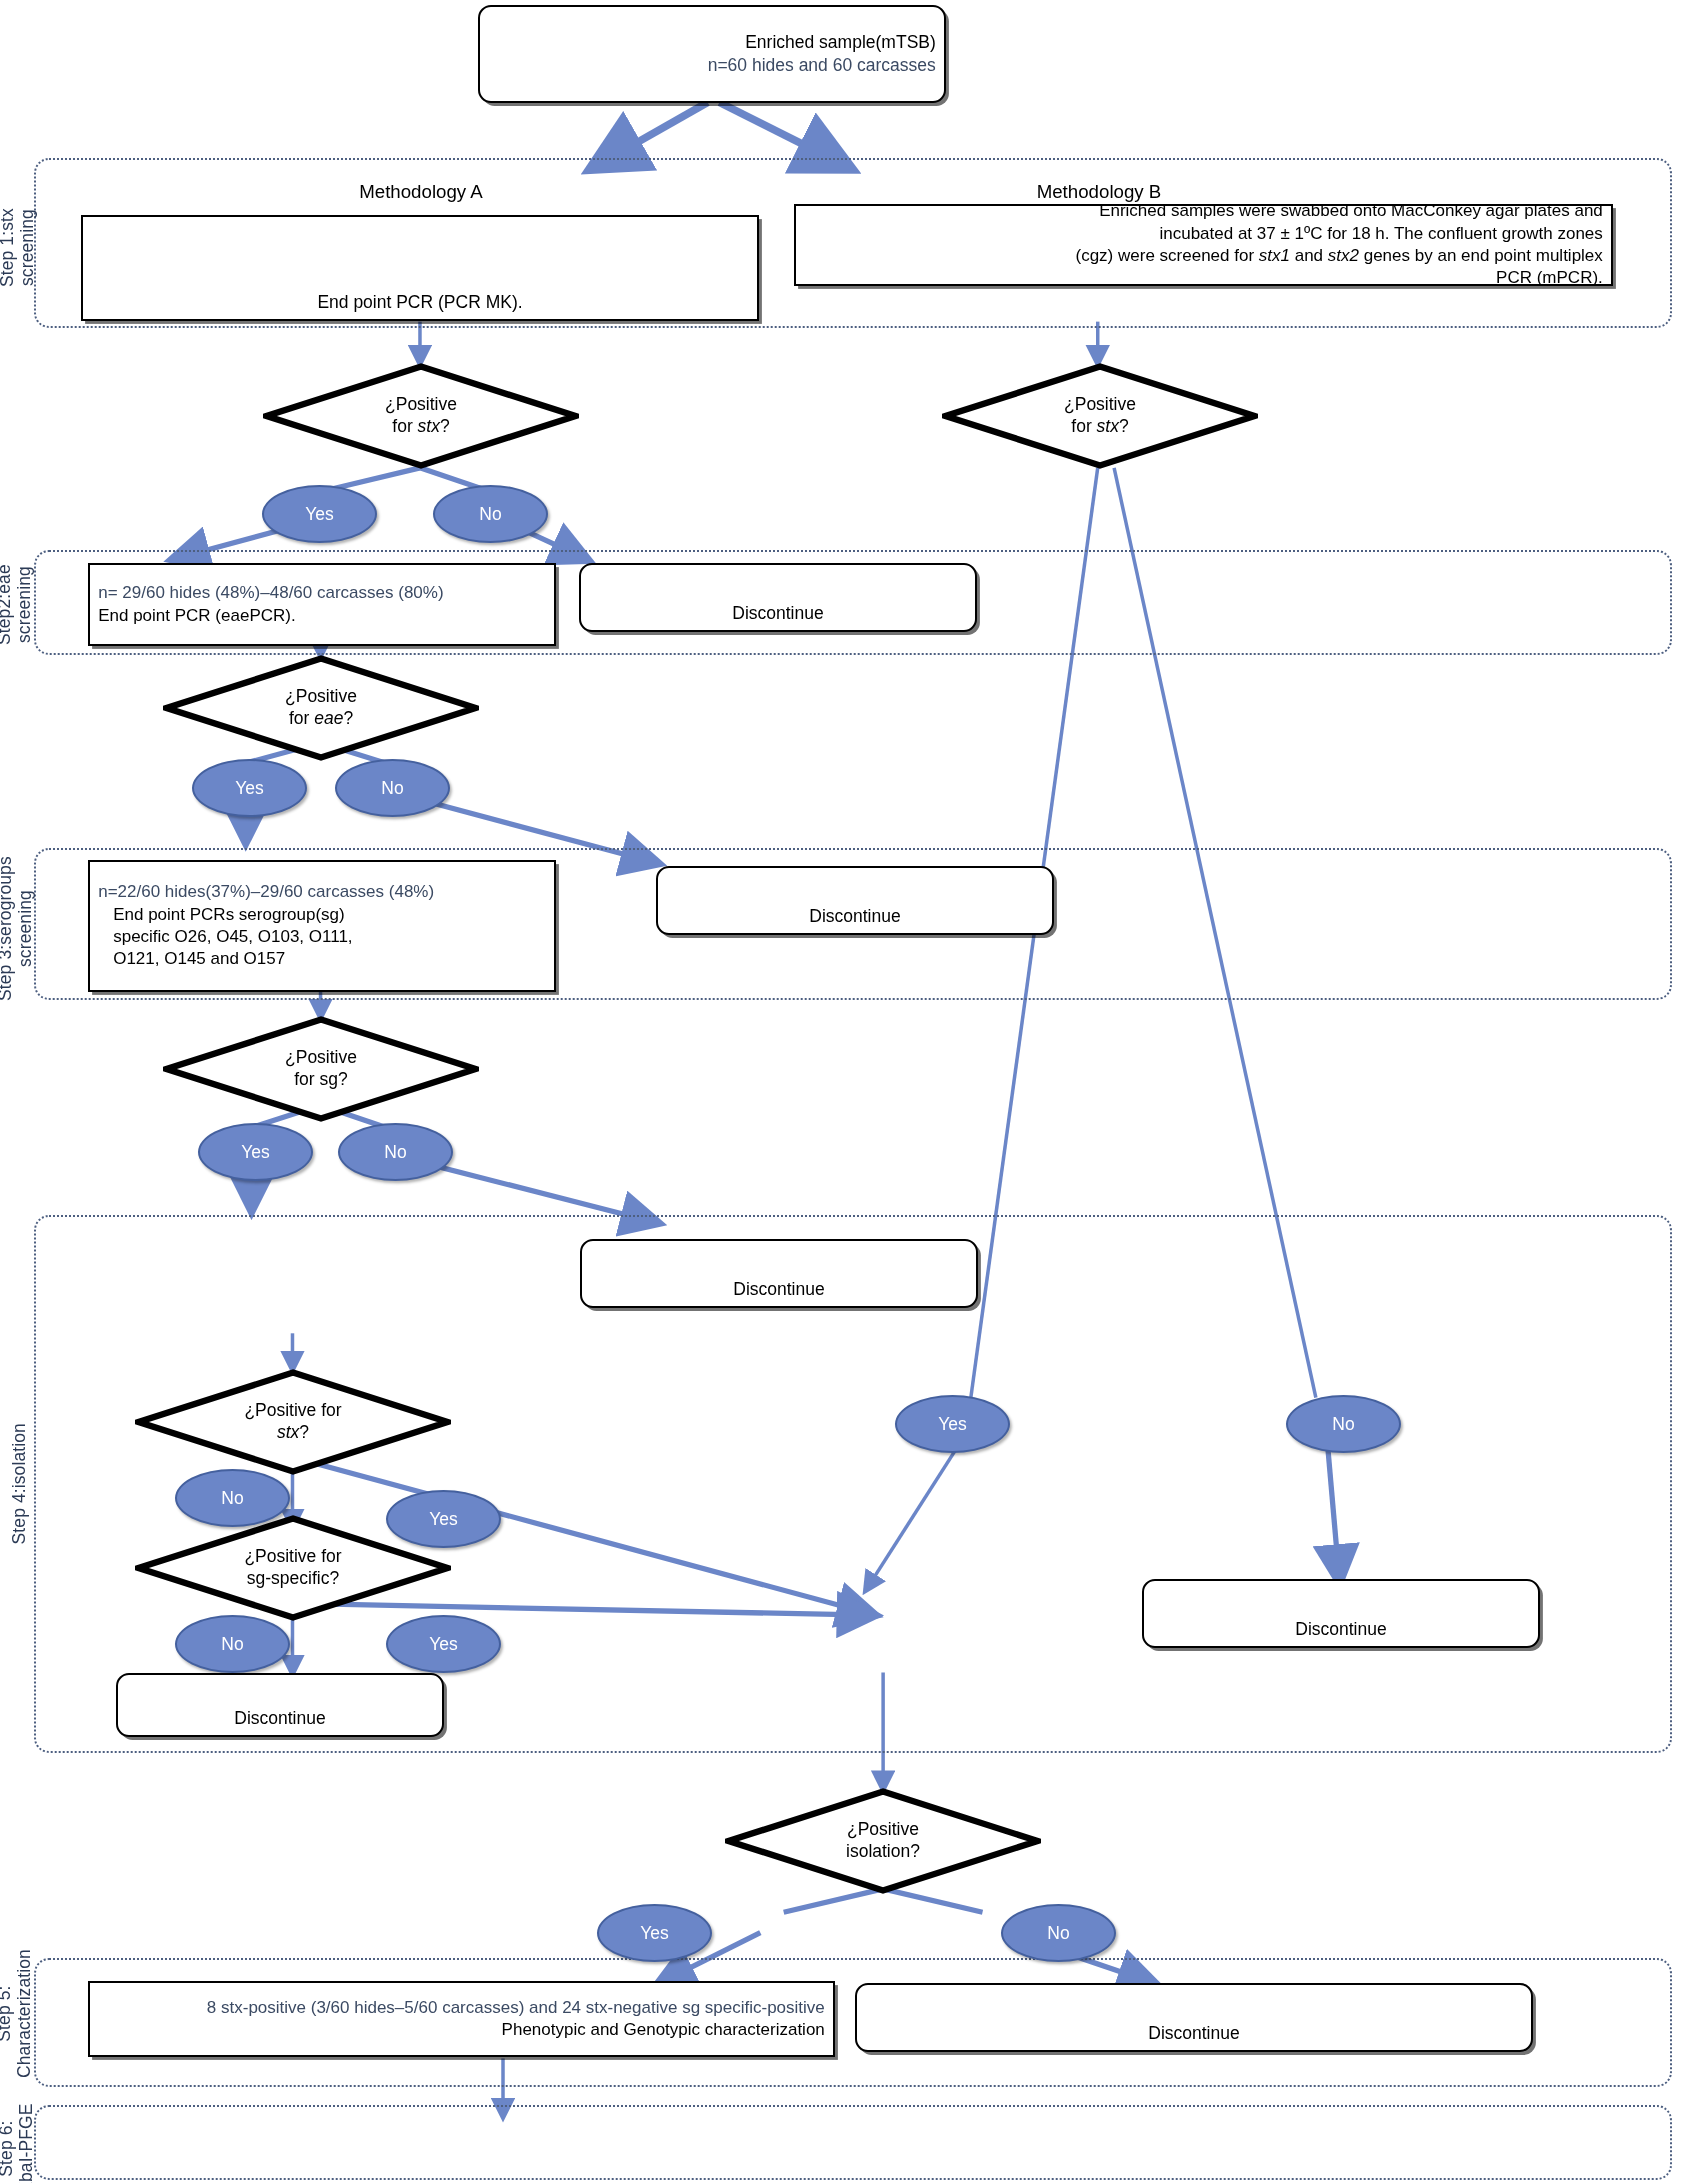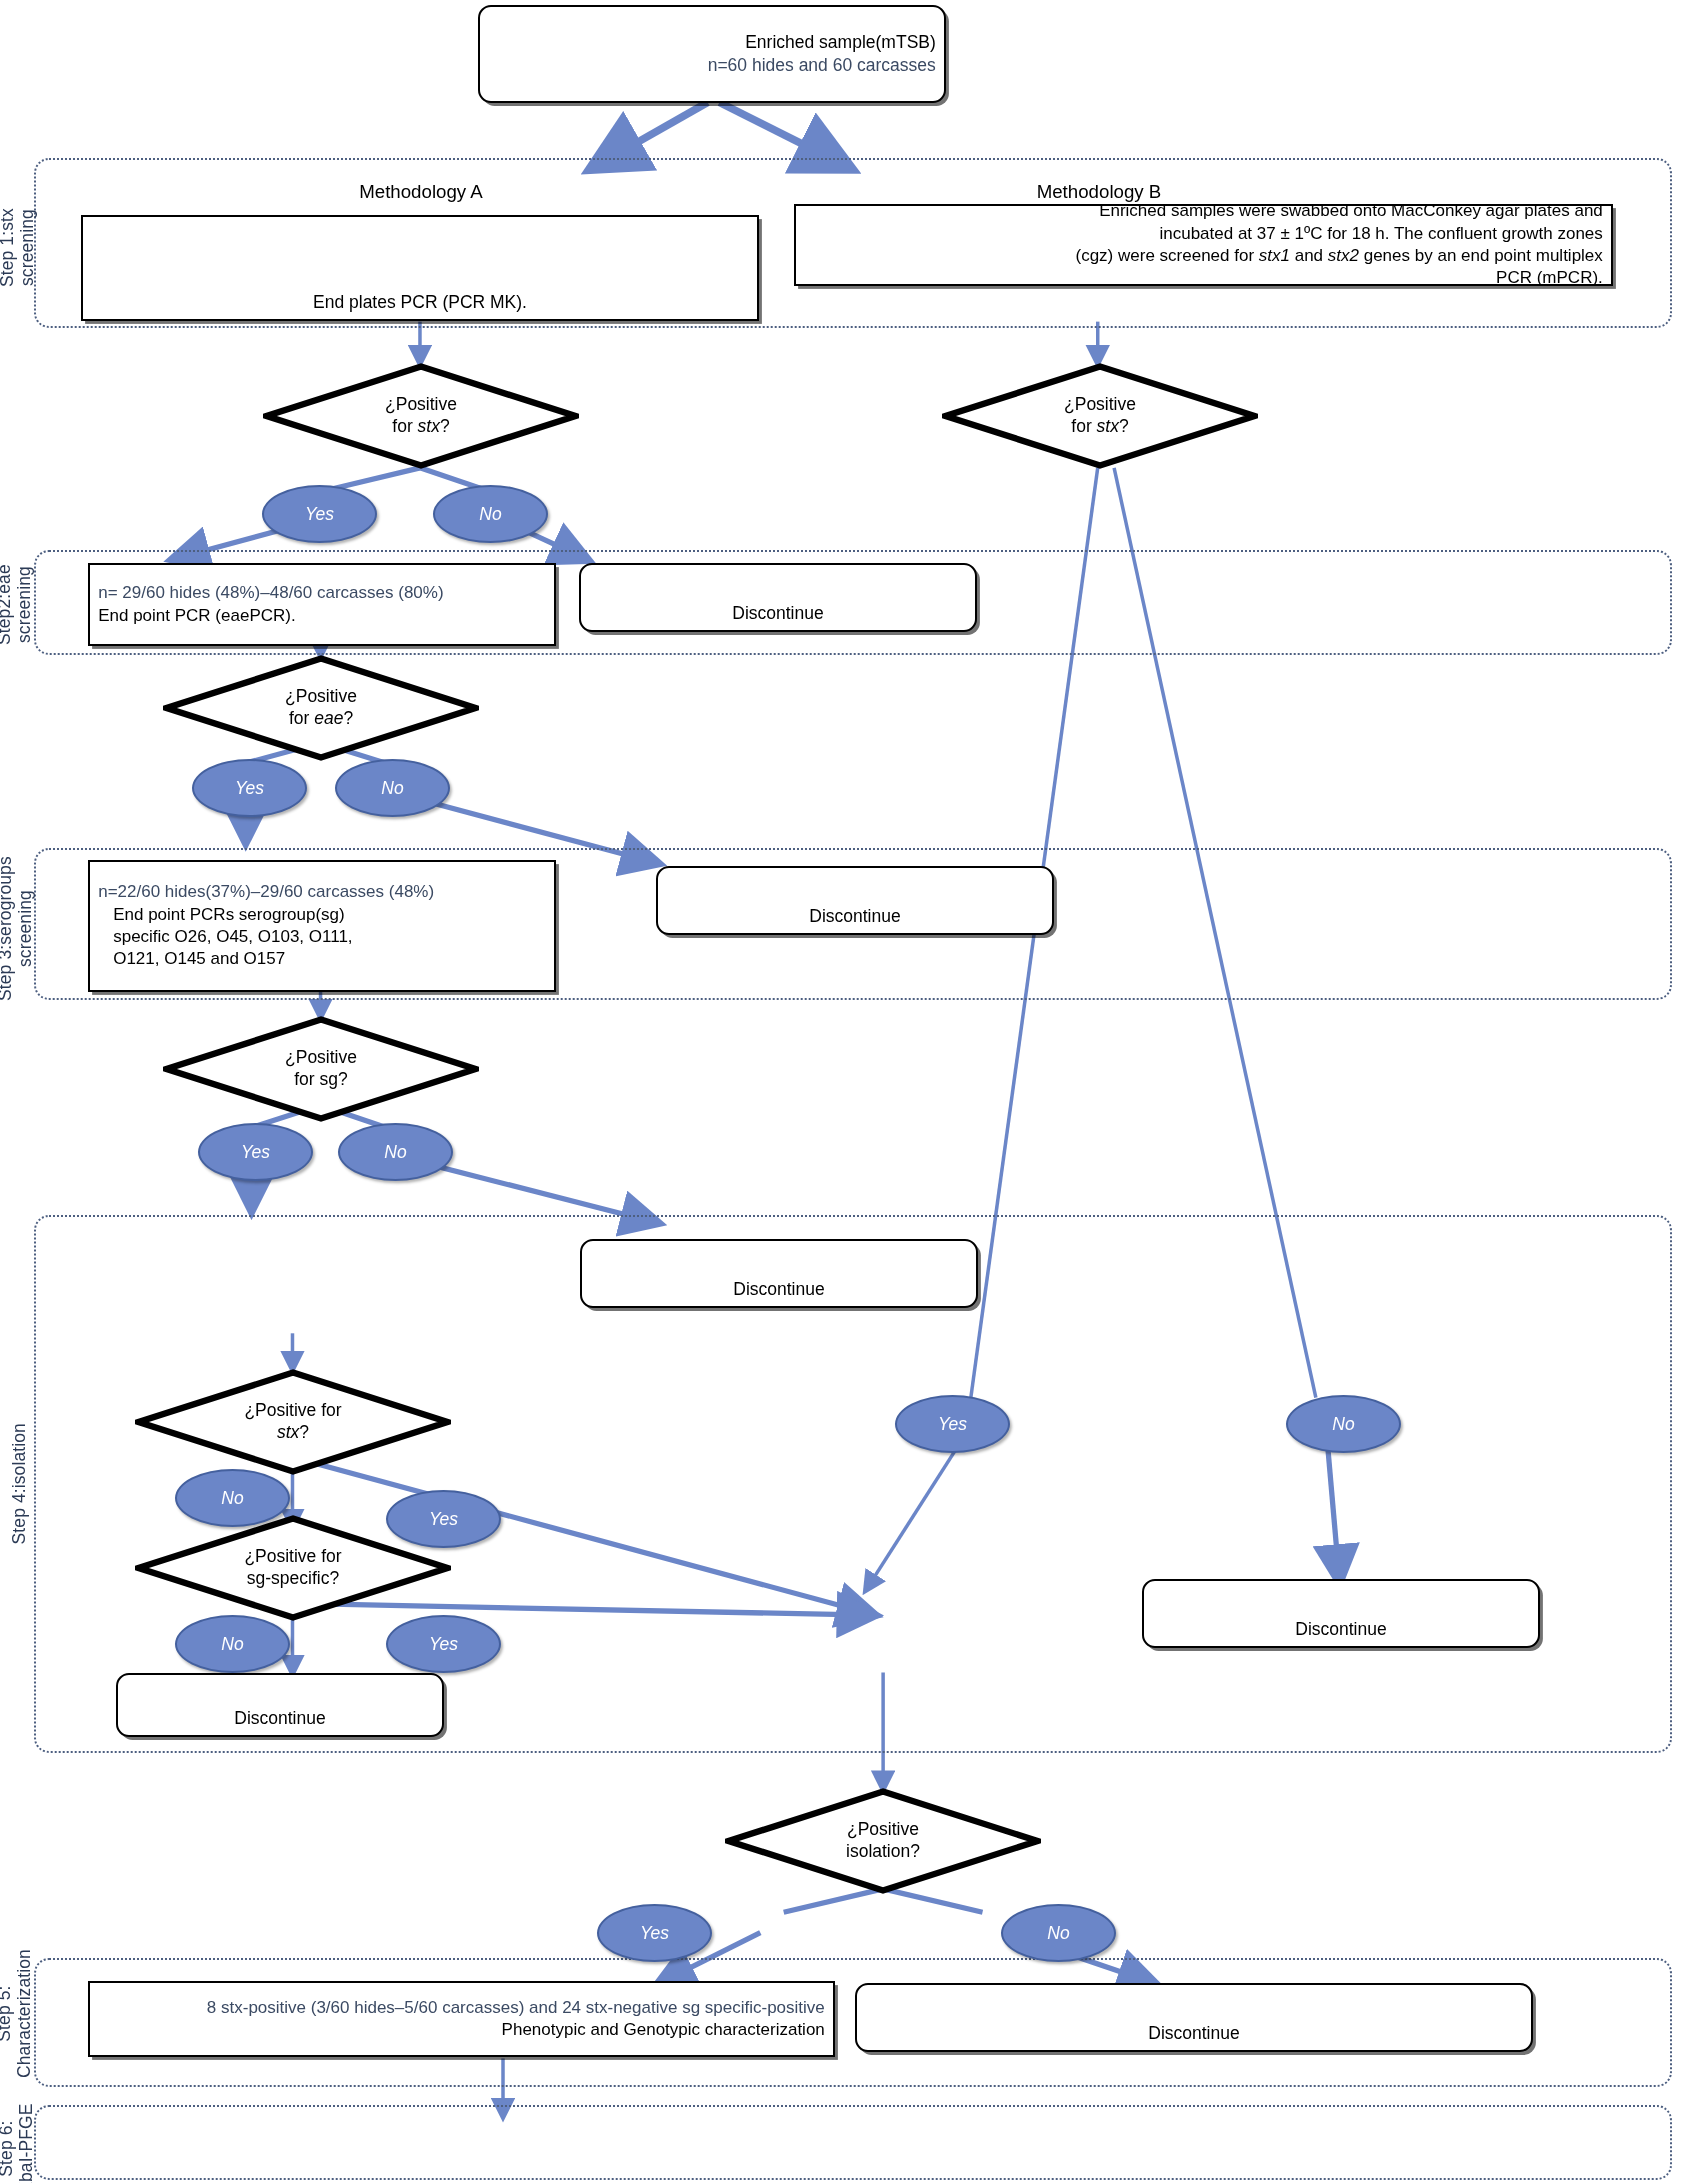--- a/index.html
+++ b/index.html
@@ -67,21 +67,20 @@
   
   .pill{
     position:absolute;
     border-radius:50%;
     background:#6b86c8;
     border:2.9px solid #44609e;
     color:#ffffff;
     display:flex;align-items:center;justify-content:center;
     font-size:17.5px;
     box-shadow:1.8px 2.3px 2.9px rgba(0,0,0,.30);
-    font-style:italic;
   }
 
   
   #arrows{position:absolute;left:0;top:0;width:1706px;height:2183px;pointer-events:none;}
 </style>
 </head>
 <body>
 
 <div id="root">
 
@@ -180,21 +179,21 @@
   </div>
 
   <div class="abs" style="left:275px;top:181px;width:292px;text-align:center;font-size:18.7px;color:#000;">
     <span>Methodology A</span>
   </div>
   <div class="abs" style="left:953px;top:181px;width:292px;text-align:center;font-size:18.7px;color:#000;">
     <span>Methodology B</span>
   </div>
 
   <div class="box sq" style="left:81px;top:215px;width:678px;height:106px;">
-    <span>End plates PCR (PCR MK).</span>
+    <span>End point PCR (PCR MK).</span>
   </div>
 
   <div class="box sq" style="left:794px;top:204px;width:819px;height:82px;flex-direction:column;justify-content:center;font-size:17px;">
     <span class="ln">Enriched samples were swabbed onto MacConkey agar plates and</span>
     <span class="ln">incubated at 37 ± 1ºC for 18 h. The confluent growth zones</span>
     <span class="ln">(cgz) were screened for <i>stx1</i> and <i>stx2</i> genes by an end point multiplex</span>
     <span class="ln">PCR (mPCR).</span>
   </div>
 
   <div class="diamond" style="left:263px;top:363px;width:316px;height:106px;">

